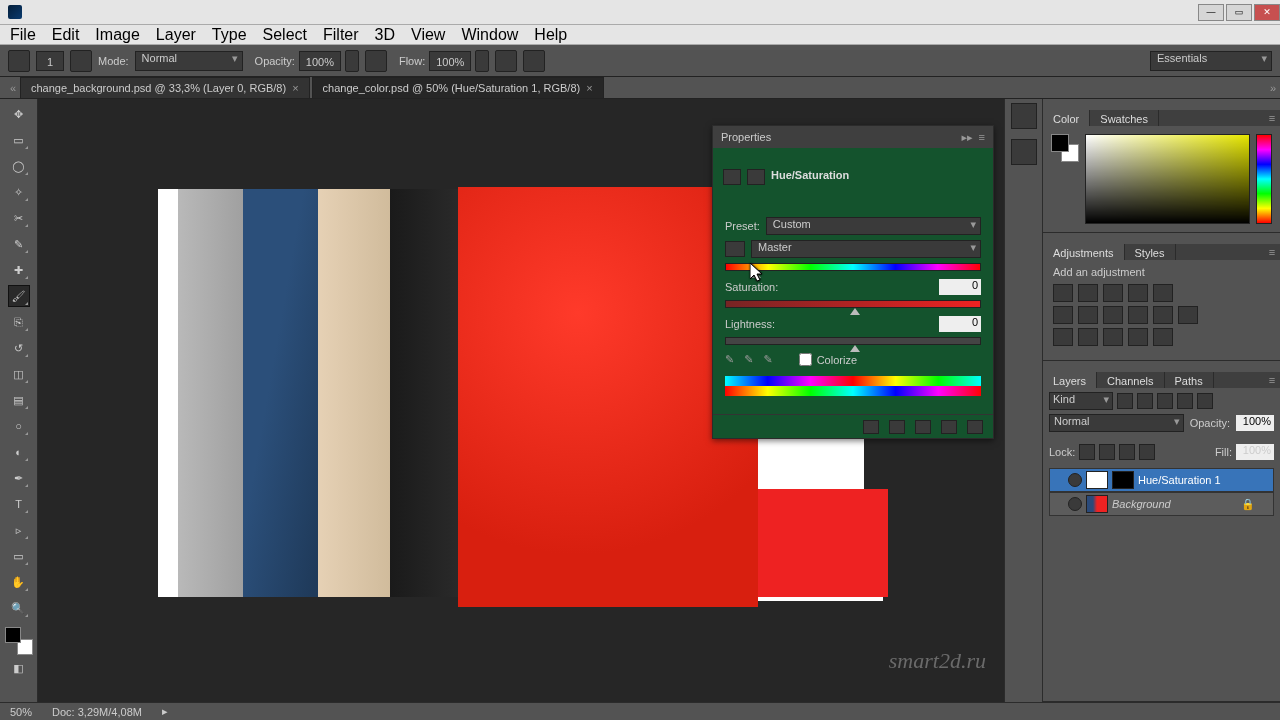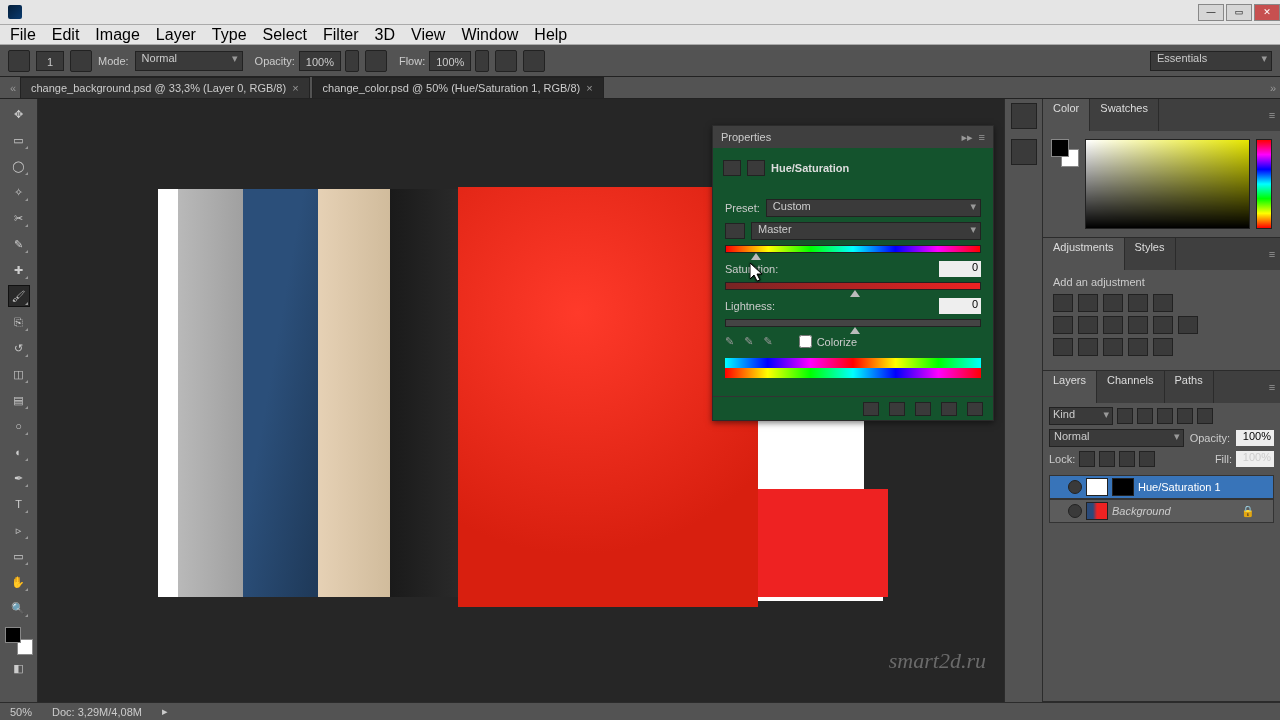--- a/index.html
+++ b/index.html
@@ -57,21 +57,21 @@
 .g-tan { left:160px; width:100px; background:linear-gradient(90deg,#e6d1b5,#c8b392); }
 .g-black { left:232px; width:140px; background:linear-gradient(90deg,#1a1a1a,#2a2a2a 50%,#0e0e0e); }
 .g-red { left:300px; top:-2px; width:300px; height:420px; background:radial-gradient(circle at 40% 30%, #ff3a2a, #d81f0f 70%); }
 .g-red2 { position:absolute; left:570px; top:300px; width:160px; height:108px; background:#e22; }
 .g-white { position:absolute; left:585px; top:300px; width:140px; height:112px; background:#fff; }
 
 
 .proppanel { position:absolute; left:712px; top:125px; width:282px; background:#14532d; border:1px solid #2b2b2b; box-shadow:0 2px 6px rgba(0,0,0,.5); z-index:5; }
 .pp-header { height:22px; background:#3f3f3f; display:flex; align-items:center; padding:0 8px; color:#ccc; font-size:11px; }
 .pp-header .prig { margin-left:auto; display:flex; gap:6px; color:#999; }
-.pp-title { display:flex; align-items:center; gap:6px; padding:12px 10px; color:#ddd; font-weight:bold; font-size:11px; }
+.pp-title { display:flex; align-items:flex-start; gap:6px; padding:21px 10px; color:#ddd; font-weight:bold; font-size:11px; }
 .pp-titleicon { width:18px; height:16px; background:#3a3a3a; border:1px solid #222; }
 .pp-body { padding:6px 12px 10px; }
 .pp-row { display:flex; align-items:center; gap:6px; margin:5px 0; color:#ccc; }
 .pp-select { flex:1; height:18px; background:#3a3a3a; border:1px solid #222; color:#ccc; padding:0 6px; position:relative; }
 .pp-select::after{content:'▾'; position:absolute; right:4px; color:#999;}
 .pp-valbox { width:42px; height:16px; background:#eee; color:#000; text-align:right; padding-right:3px; margin-left:auto; }
 .slider { height:8px; background:#333; position:relative; margin:2px 0 8px; border:1px solid #222; }
 .slider-hue { background:linear-gradient(90deg,red,yellow,lime,cyan,blue,magenta,red); }
 .slider-sat { background:linear-gradient(90deg,#762424,#e22); }
 .slider-light{ background:#444; }
@@ -83,21 +83,21 @@
 .pp-footer { height:24px; border-top:1px solid #333; display:flex; align-items:center; justify-content:flex-end; gap:10px; padding:0 10px; color:#bbb; }
 .fic { width:16px; height:14px; background:#3a3a3a; border:1px solid #222; cursor:pointer; }
 
 
 .rightcol { width:38px; background:#535353; border-left:1px solid #2b2b2b; display:flex; flex-direction:column; align-items:center; padding-top:4px; gap:10px; }
 .dockicon { width:26px; height:26px; background:#3a3a3a; border:1px solid #222; cursor:pointer; }
 
 
 .rpanels { width:238px; background:#535353; border-left:1px solid #2b2b2b; display:flex; flex-direction:column; }
 .panel { border-bottom:1px solid #2b2b2b; }
-.panel-tabs { height:32px; background:#3f3f3f; display:flex; align-items:stretch; }
+.panel-tabs { height:16px; background:#3f3f3f; display:flex; align-items:stretch;margin-top:11px; }
 .ptab { padding:3px 10px; color:#ddd; font-size:11px; border-right:1px solid #2b2b2b; cursor:pointer; }
 .ptab.active { background:#535353; }
 .ptab-menu { margin-left:auto; width:16px; display:flex; align-items:center; justify-content:center; color:#999; cursor:pointer; }
 
 .color-body { padding:8px; display:flex; gap:6px; align-items:flex-start; }
 .color-fgbg { width:28px; height:28px; position:relative; }
 .cfg { position:absolute; width:18px; height:18px; border:1px solid #888; }
 .cfg.b { right:0; bottom:0; background:#fff; }
 .cfg.f { left:0; top:0; background:#000; }
 .color-field { flex:1; height:90px; background:linear-gradient(to right, #fff, #e6e600), linear-gradient(to top, #000, transparent); background-blend-mode: multiply; border:1px solid #222; position:relative; }
@@ -111,21 +111,21 @@
 .layers-body { padding:4px 6px; display:flex; flex-direction:column; gap:4px; flex:1; }
 .lyr-row1 { display:flex; align-items:center; gap:4px; }
 .lyr-filter { width:64px; height:18px; background:#3a3a3a; border:1px solid #222; color:#ccc; padding-left:3px; position:relative; }
 .lyr-filter::after{content:'▾';position:absolute;right:3px;color:#999;}
 .lyr-ficon { width:16px; height:16px; background:#3a3a3a; border:1px solid #222; cursor:pointer; }
 .lyr-row2 { display:flex; align-items:center; gap:6px; }
 .lyr-blend { flex:1; height:18px; background:#3a3a3a; border:1px solid #222; color:#ccc; padding-left:4px; position:relative;}
 .lyr-blend::after{content:'▾';position:absolute;right:3px;color:#999;}
 .lyr-oplabel{ color:#ccc; }
 .lyr-opval { width:38px; height:16px; background:#eee; text-align:right; padding-right:3px; }
-.lyr-lockrow { display:flex; align-items:center; gap:4px; color:#ccc; }
+.lyr-lockrow { display:flex; align-items:center; gap:4px; color:#ccc;margin-top:8px; }
 .lyr-list { margin-top:4px; }
 .layer { height:24px; display:flex; align-items:center; gap:4px; border:1px solid #333; background:#5c5c5c; padding:0 18px; }
 .layer.sel { background:#3874b9; color:#fff; }
 .eye { width:14px; height:14px; background:#3a3a3a; border:1px solid #222; border-radius:50%; }
 .thumb { width:22px; height:18px; background:#ddd; border:1px solid #222; }
 .thumb.red { background:linear-gradient(90deg,#2a4a7a 30%, #e22 50%);}
 .lyr-name { color:#ccc; font-style:italic; }
 .layer.sel .lyr-name { color:#fff; font-style:normal; }
 .lock { margin-left:auto; color:#bbb; }
 

